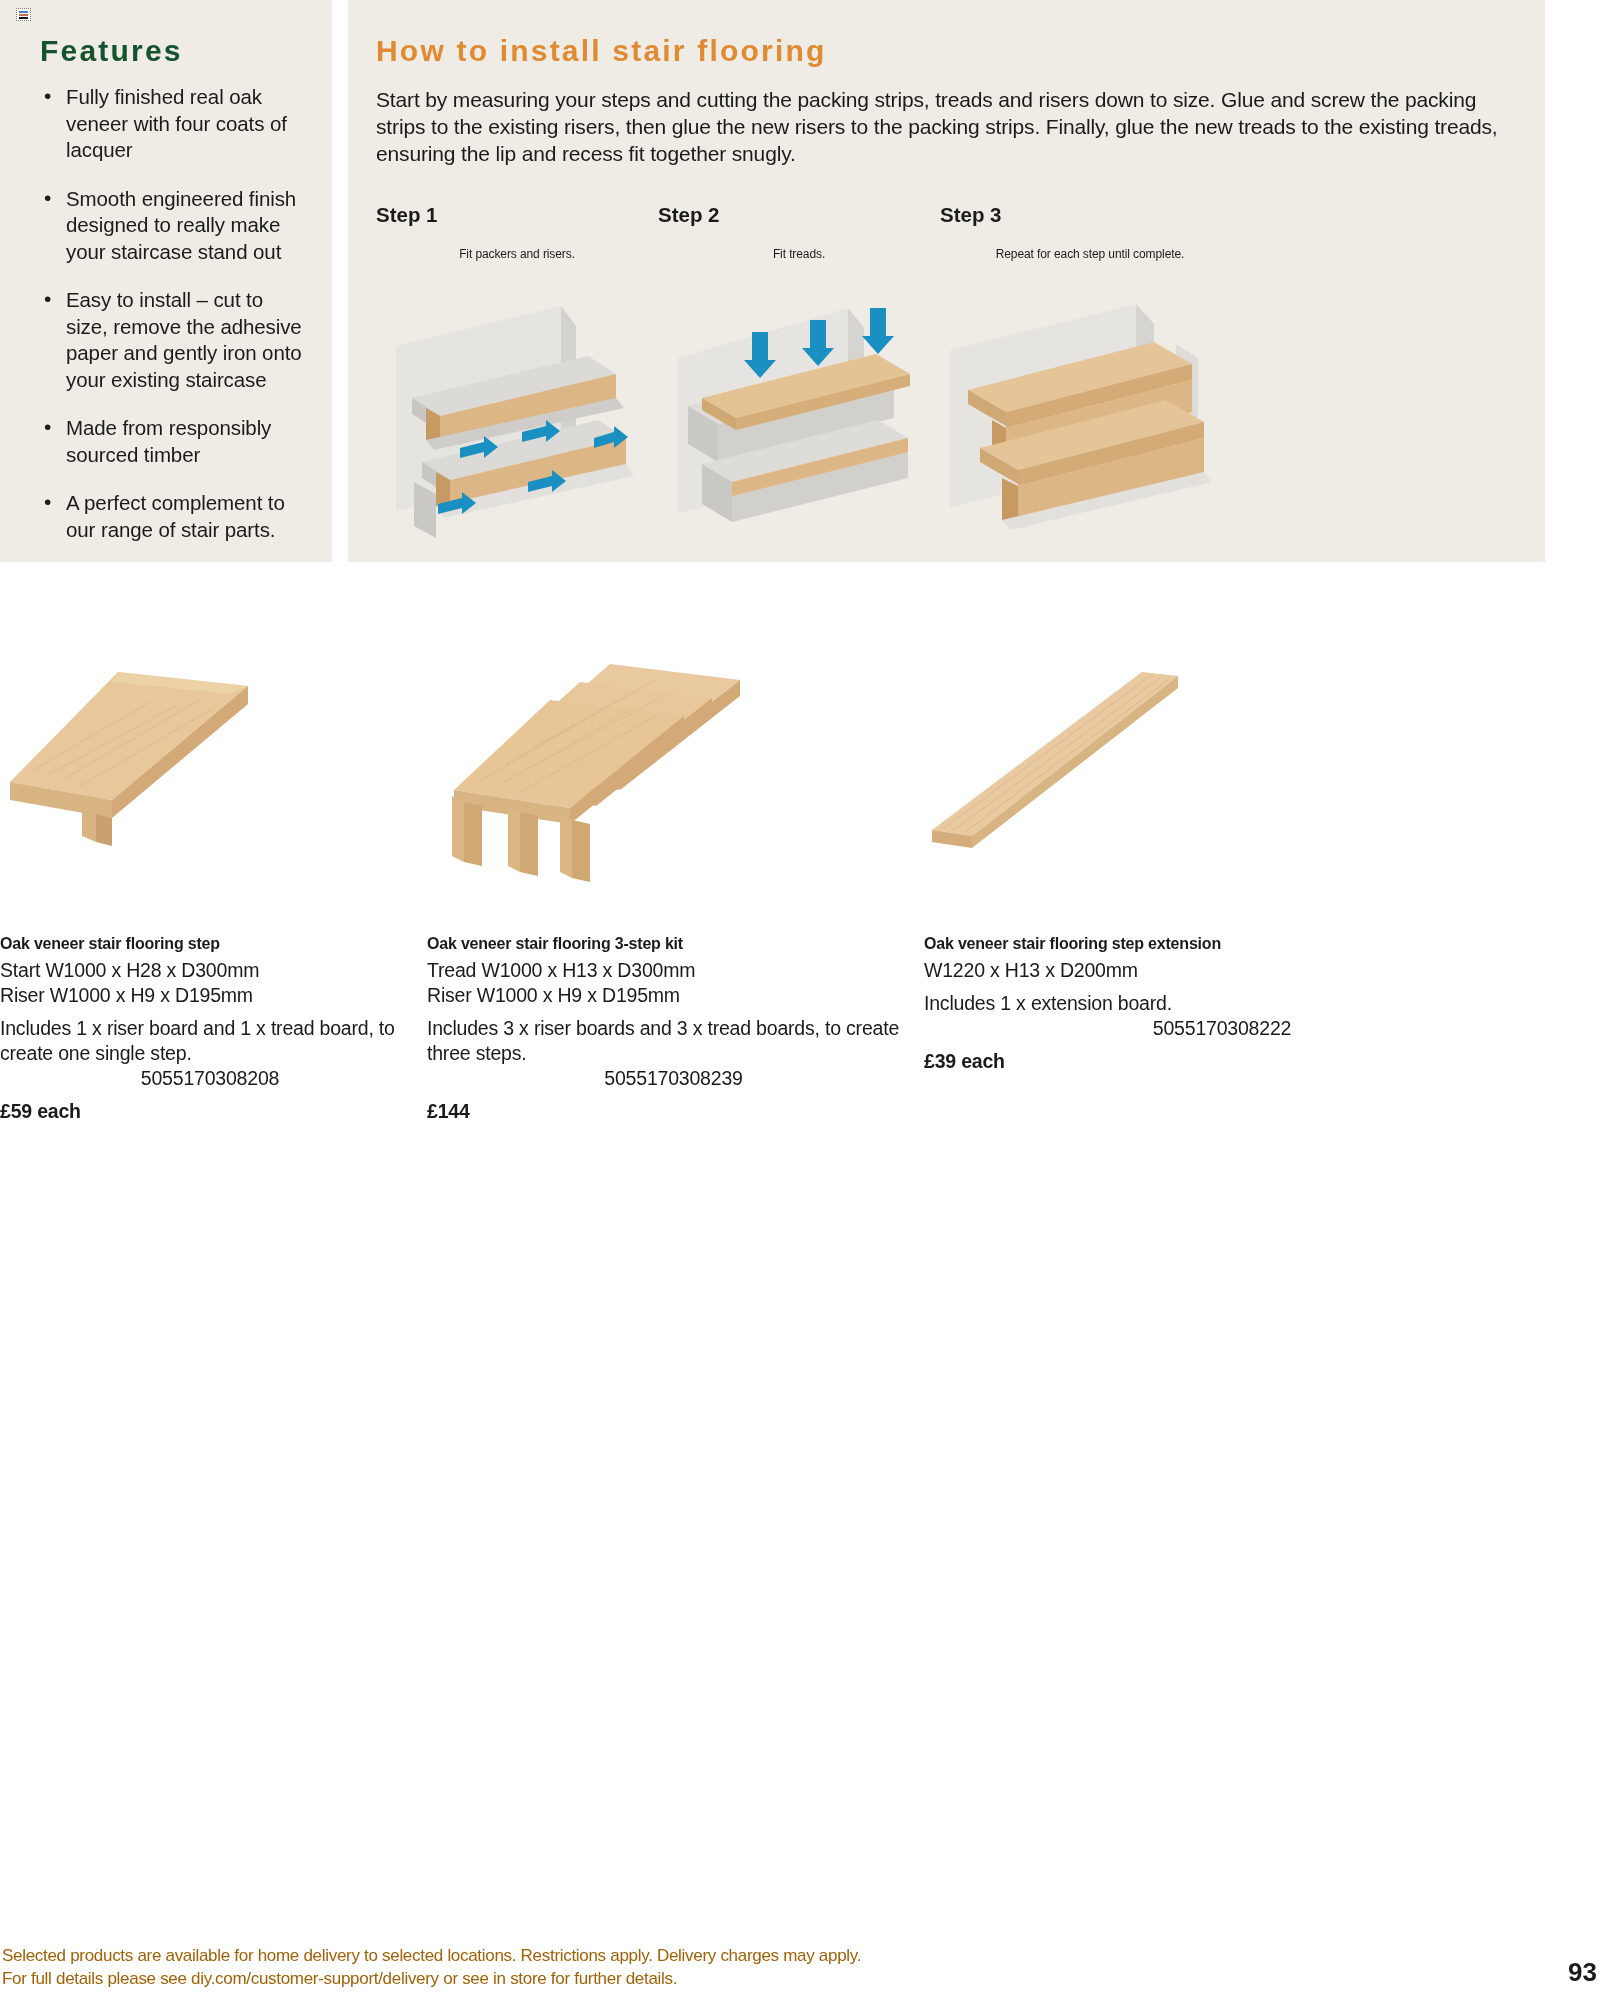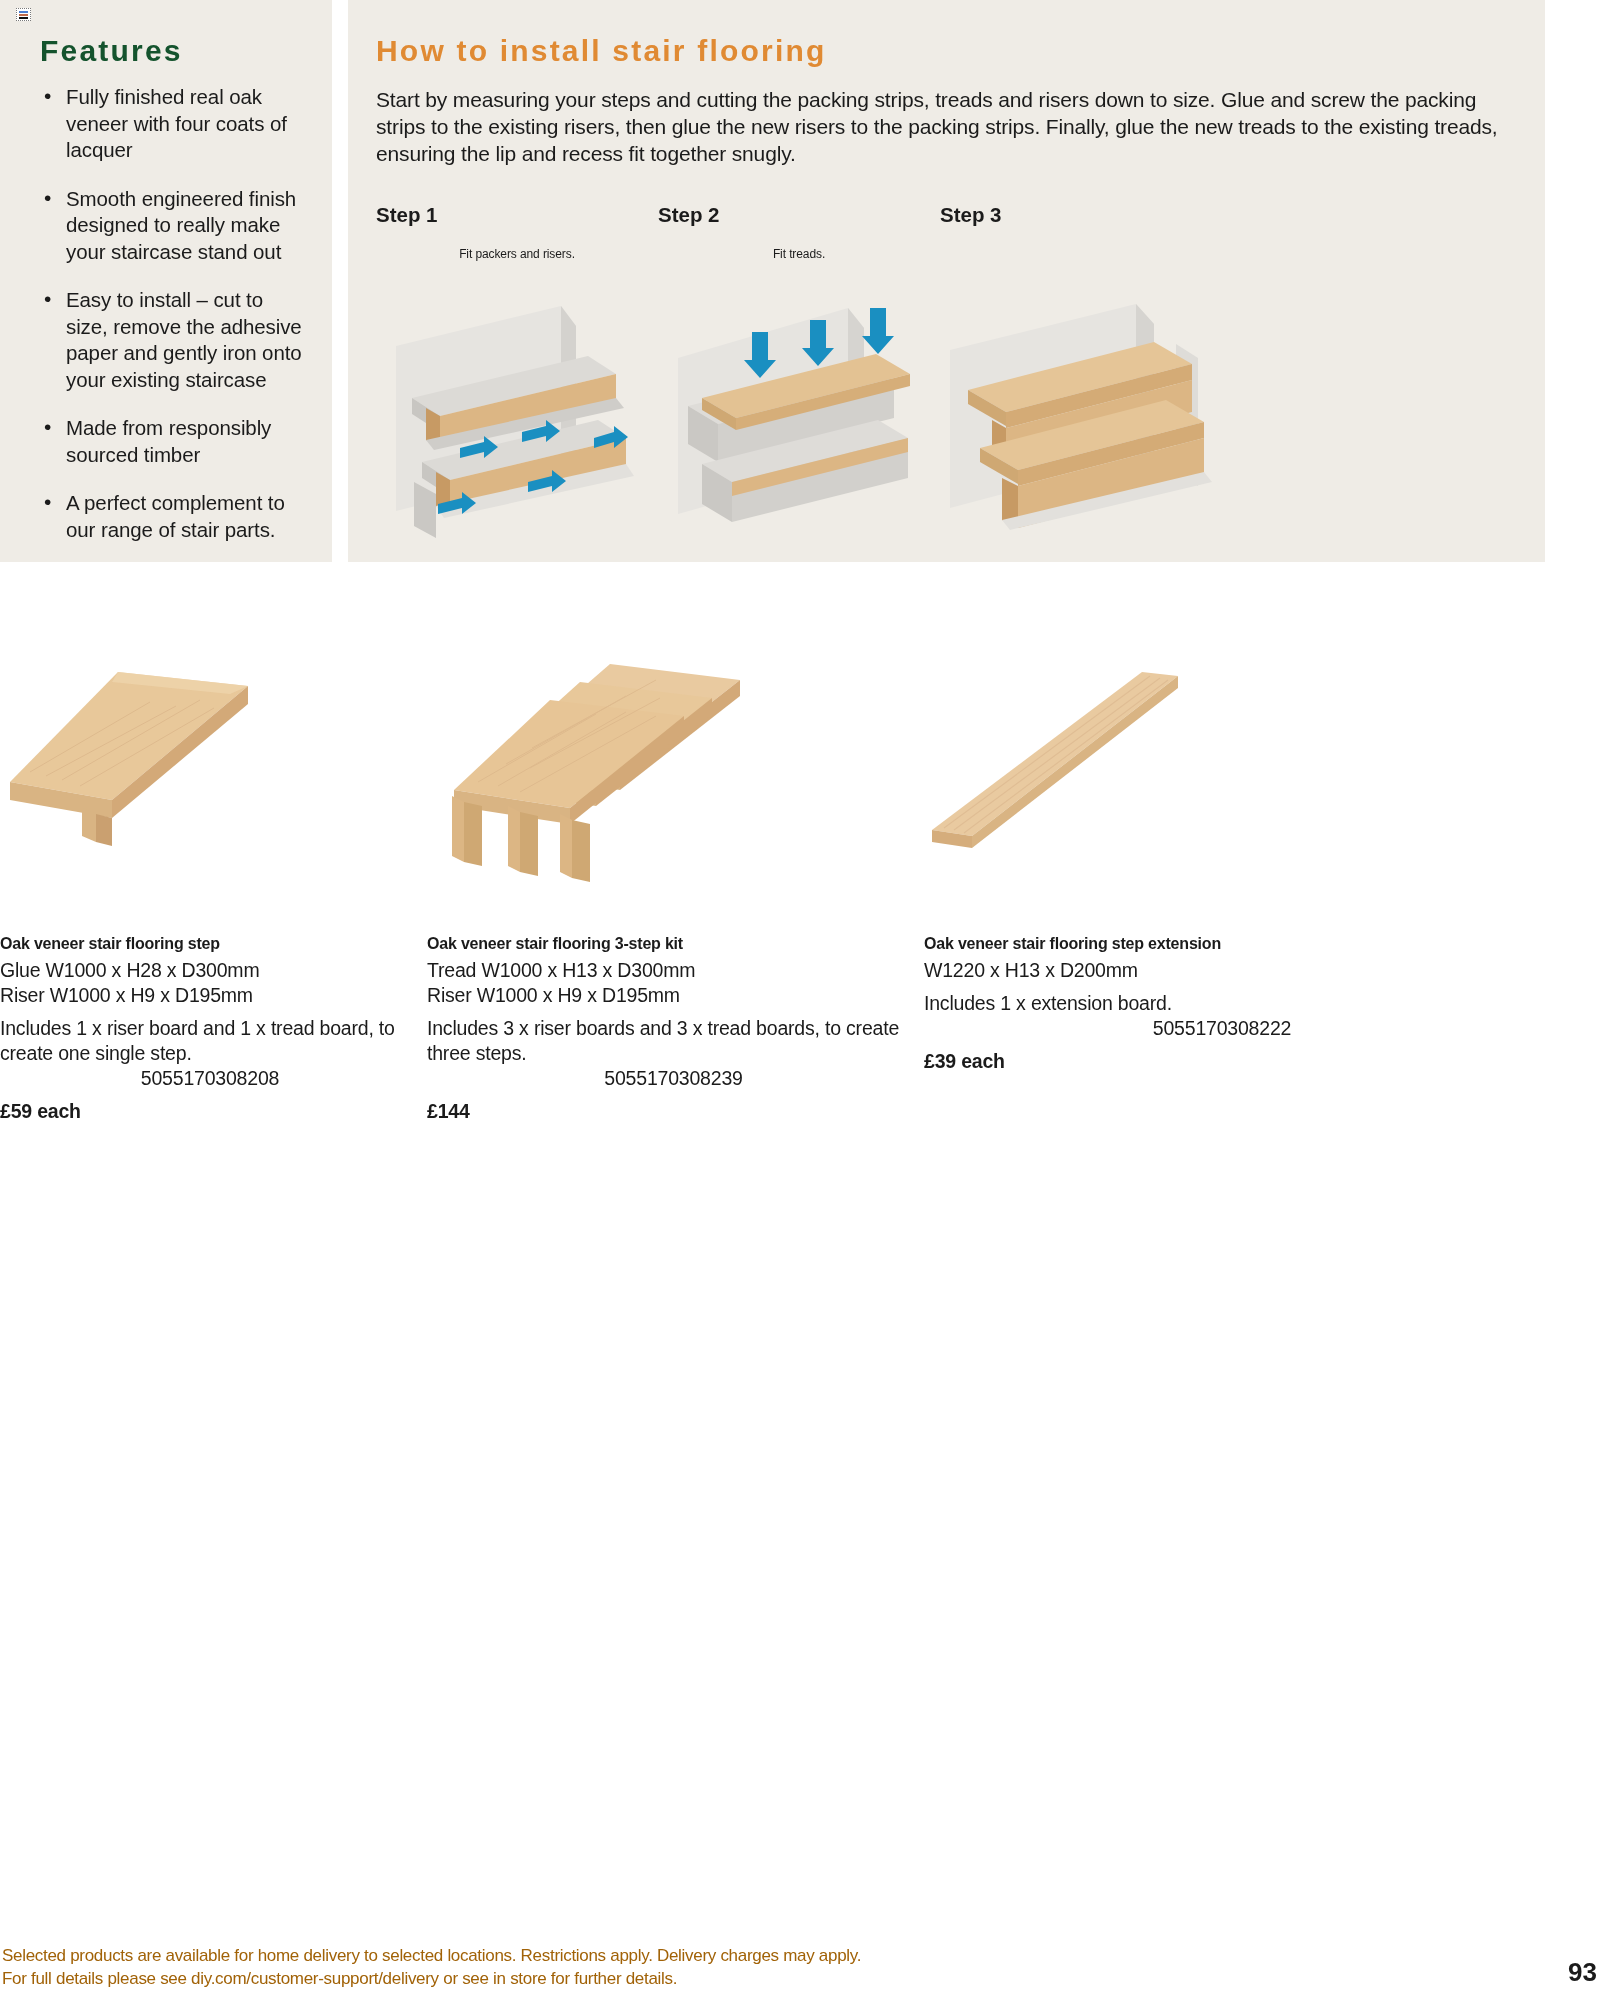--- a/index.html
+++ b/index.html
@@ -245,20 +245,21 @@
         <div class="step">
           <div class="step-title">Step 1</div>
           <div class="step-desc">Fit packers and risers.</div>
         </div>
         <div class="step">
           <div class="step-title">Step 2</div>
           <div class="step-desc">Fit treads.</div>
         </div>
         <div class="step">
           <div class="step-title">Step 3</div>
+          <div class="step-desc">Repeat for each step until complete.</div>
         </div>
       </div>
 
       <div class="step-imgs">
 
         <div class="step-img a">
           <svg width="282" height="258" viewBox="0 0 282 258">
 
             <polygon points="20,60 185,20 200,40 200,180 20,225" fill="#e6e4e0"></polygon>
             <polygon points="185,20 200,40 200,180 185,196" fill="#d4d2ce"></polygon>
@@ -367,21 +368,21 @@
           <g stroke="#d8b287" stroke-width="1" opacity="0.65" fill="none">
             <path d="M30,122 L150,52"></path>
             <path d="M46,126 L176,56"></path>
             <path d="M62,130 L200,50"></path>
             <path d="M80,136 L214,58"></path>
           </g>
         </svg>
       </div>
       <div class="prod-text">
         <div class="prod-name">Oak veneer stair flooring step</div>
-        <div class="prod-dims">Glue W1000 x H28 x D300mm</div>
+        <div class="prod-dims">Start W1000 x H28 x D300mm</div>
         <div class="prod-dims">Riser W1000 x H9 x D195mm</div>
         <div class="prod-includes">Includes 1 x riser board and 1 x tread board, to create one single step.</div>
         <div class="prod-code">5055170308208</div>
         <div class="prod-price">£59 each</div>
       </div>
     </div>
 
     <div class="product p2">
       <div class="prod-image">
         <svg width="420" height="250" viewBox="0 0 420 250">

